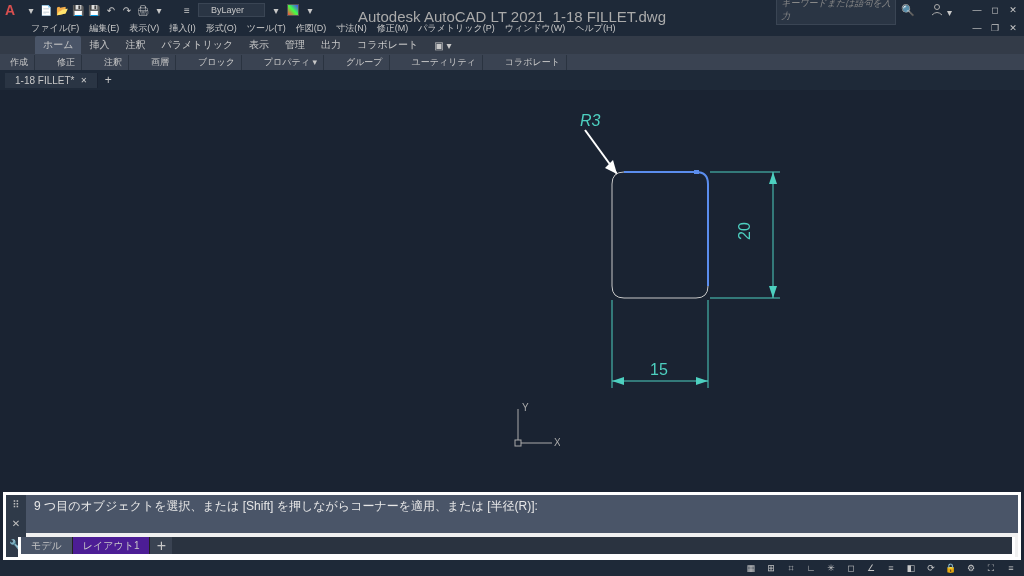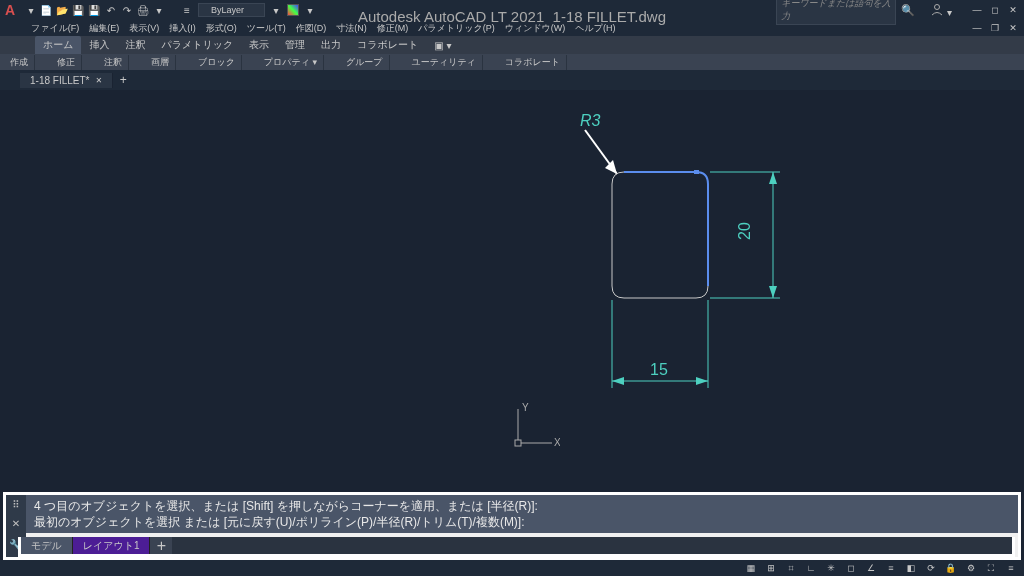--- a/index.html
+++ b/index.html
@@ -23,21 +23,21 @@
   .menubar { height: 16px; background: #1e2938; display: flex; align-items: center; padding-left: 27px; gap: 2px; }
   .menu-item { font-size: 9px; padding: 1px 4px; cursor: pointer; }
   
   .ribbon-tabs { height: 18px; background: #333b48; display: flex; align-items: center; padding-left: 4px; }
   .ribbon-tab { font-size: 10px; padding: 2px 8px; cursor: pointer; }
   .ribbon-tab.active { background: #4a5568; border-radius: 2px 2px 0 0; margin-left: 31px; }
   
   .ribbon-panels { height: 16px; background: #3a4352; display: flex; align-items: center; padding-left: 4px; gap: 16px; font-size: 9px; }
   .ribbon-panel { padding: 1px 6px; border-right: 1px solid #2a3340; }
   
-  .file-tabs { height: 20px; background: #1e2938; display: flex; align-items: center; padding-left: 20px; }
+  .file-tabs { height: 20px; background: #1e2938; display: flex; align-items: center; padding-left: 5px; }
   .file-tab { font-size: 10px; padding: 2px 10px; background: #2a3544; border-right: 1px solid #1a2332; display:flex; align-items:center; gap:6px; }
   .file-tab .close { font-size:8px; }
   .add-tab { width: 20px; text-align: center; font-size: 12px; cursor: pointer; }
   
   .canvas { position: absolute; top: 90px; left: 0; right: 0; bottom: 120px; background: #1a2332; }
   
   
   .ucs-icon { position: absolute; left: 510px; bottom: 5px; }
   .ucs-line { stroke: #aaa; stroke-width: 1; fill: none; }
   .ucs-label { fill: #aaa; font-size: 10px; }
@@ -209,22 +209,21 @@
   </svg>
 </div>
 
 <div class="command-area">
   <div class="cmd-top">
     <div class="cmd-gutter-col">
       <span class="cmd-gutter-icon">⠿</span>
       <span class="cmd-gutter-icon">✕</span>
     </div>
     <div class="cmd-history">
-      <div>4 つ目のオブジェクトを選択、または [Shift] を押しながらコーナーを適用、または [半径(R)]:</div>
-      <div>最初のオブジェクトを選択 または [元に戻す(U)/ポリライン(P)/半径(R)/トリム(T)/複数(M)]:</div>
+      <div>9 つ目のオブジェクトを選択、または [Shift] を押しながらコーナーを適用、または [半径(R)]:</div>
     </div>
   </div>
   <div class="cmd-bottom">
     <div class="cmd-wrench">🔧</div>
     <div class="cmd-input-row" style="flex:1;">
       <span>▼</span>
       <b>FILLET</b>
       <span>2 つ目のオブジェクトを選択、または [Shift] を押しながらコーナーを適用、または [</span>
         <span class="bracket-kw">半径(R)</span>
         <span>]:</span>

